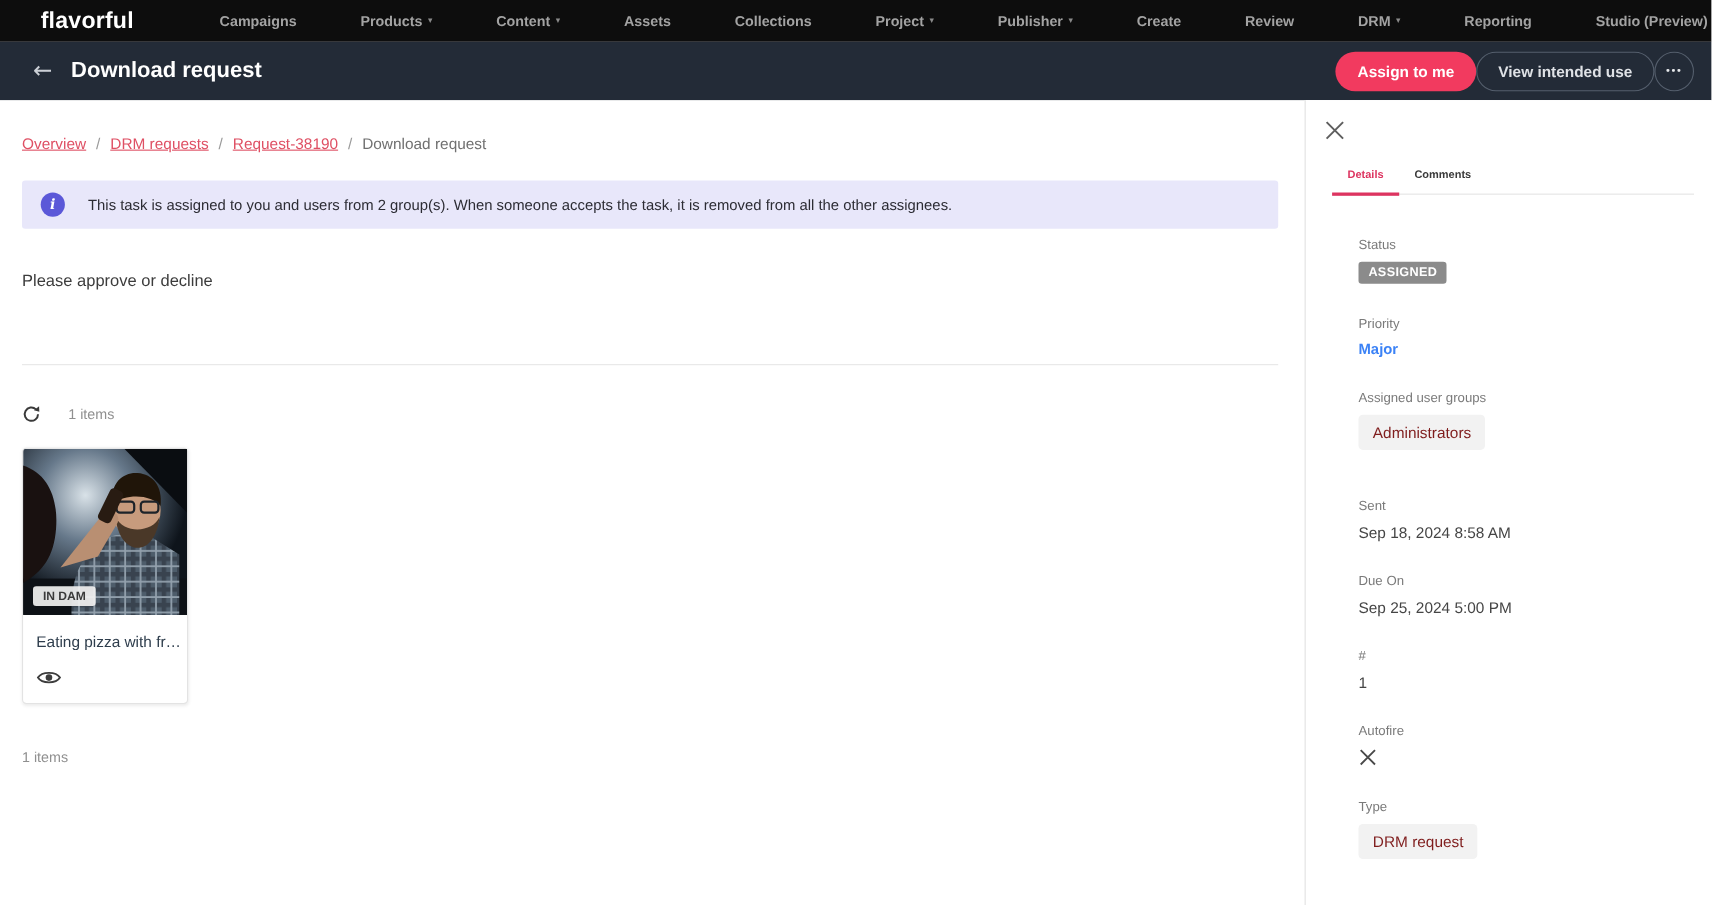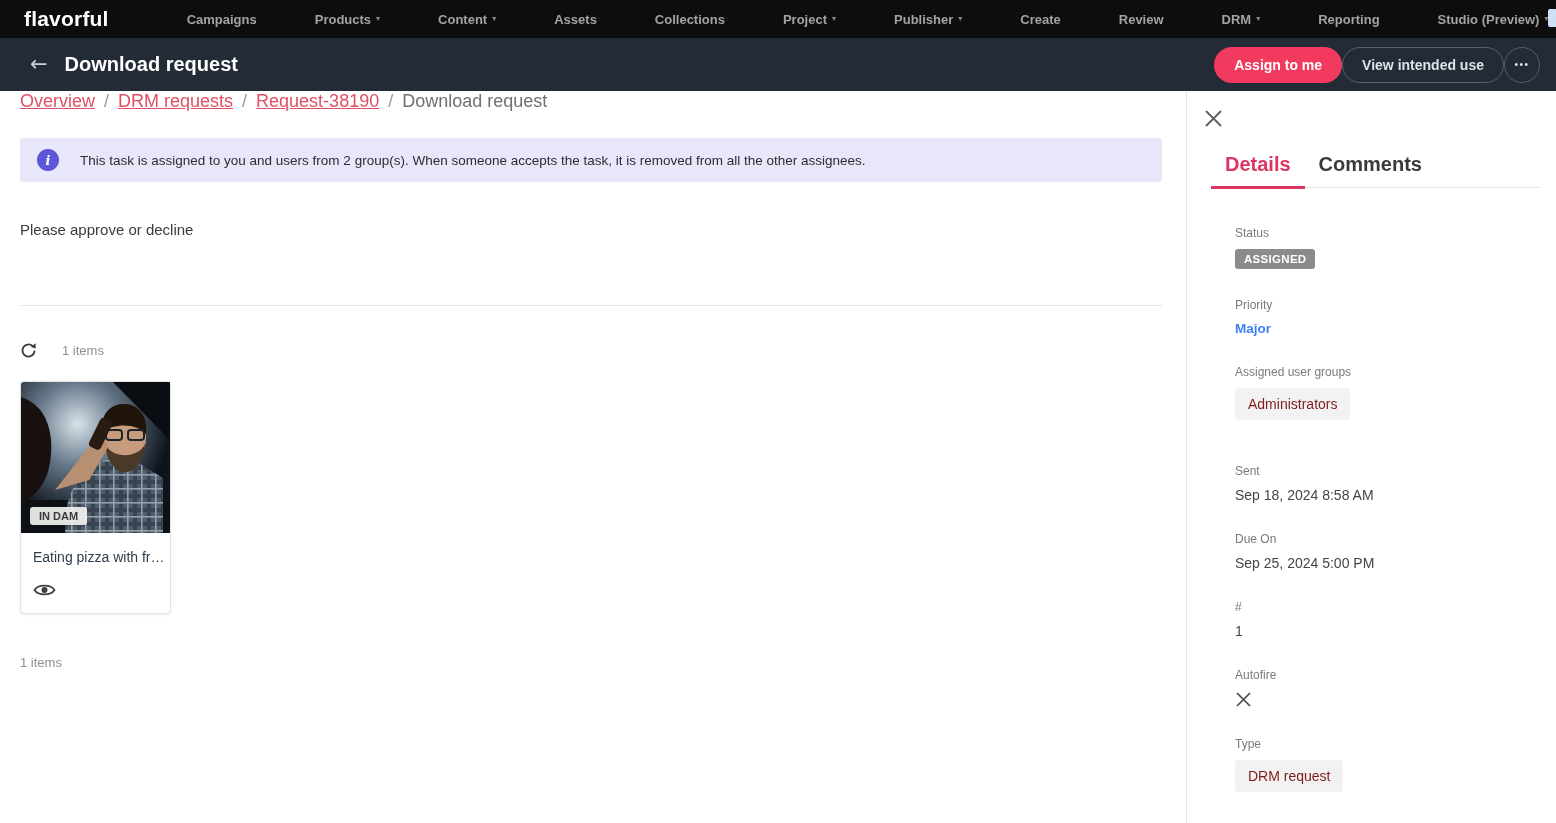--- a/index.html
+++ b/index.html
@@ -2,21 +2,21 @@
 <html><head>
 <meta charset="utf-8">
 <style>
   * { margin:0; padding:0; box-sizing:border-box; }
   html,body { width:1556px; height:823px; overflow:hidden; background:#fff;
     font-family:"Liberation Sans", sans-serif; }
   .icon-font { font-family:"DejaVu Sans", sans-serif; }
 
   
   .topnav { height:38px; background:#0d0d0d; display:flex; align-items:center;
-    padding:0 22px 0 24px; }
+    padding:0 22px 0 37px; }
   .logo { color:#ffffff; font-size:21px; font-weight:800; letter-spacing:.2px;
     margin-right:46px; cursor:pointer; }
   .nav-items { display:flex; align-items:center; gap:26px; }
   .nav-item { color:#a3a3a3; font-size:13px; font-weight:700; display:flex;
     align-items:center; gap:5px; cursor:pointer; white-space:nowrap;margin-left:32px; }
   .caret { font-size:8px; color:#8a8a8a; line-height:1; }
   .topnav-right { margin-left:auto; display:flex; align-items:flex-start; gap:22px;text-decoration:underline; }
   .improvements { background:#cde0f6; color:#16406e; font-size:10.5px; font-weight:700;
     padding:3px 8px; border-radius:2px; letter-spacing:.4px; cursor:pointer; white-space:nowrap; }
   .help-icon { width:19px; height:19px; border-radius:50%; background:#9a9a9a; color:#0d0d0d;
@@ -36,21 +36,21 @@
     border-radius:18px; height:36px; padding:0 19px; font-size:14px; font-weight:700;
     font-family:inherit; cursor:pointer; }
   .btn-more { width:36px; height:36px; border-radius:50%; border:1px solid #555f6d;
     background:transparent; color:#e8eaec; font-size:10px; letter-spacing:1.5px;
     display:flex; align-items:center; justify-content:center; cursor:pointer; font-family:inherit; }
 
   
   .content { display:flex; height:732px; }
   .main { flex:1; padding:0 24px 0 20px; }
 
-  .breadcrumb { display:flex; align-items:center; gap:9px; font-size:18px; }
+  .breadcrumb { margin-top:31px; display:flex; align-items:center; gap:9px; font-size:14px; }
   .crumb-link { color:#df5064; text-decoration:underline; cursor:pointer; }
   .crumb-sep { color:#9a9a9a; }
   .crumb-current { color:#707070; }
 
   .banner { margin-top:26px; height:44px; background:#e8e7fa; border-radius:3px;
     display:flex; align-items:center; gap:21px; padding:0 20px 0 17px;
     font-size:13.5px; color:#2c2c34; }
   .info-icon { width:22px; height:22px; border-radius:50%; background:#5b58d8; color:#fff;
     font-weight:700; font-size:13px; display:flex; align-items:center; justify-content:center;
     flex-shrink:0; font-family:"DejaVu Serif", serif; font-style:italic; }
@@ -72,21 +72,21 @@
   .card-eye { padding:17px 12px 15px; line-height:0; }
   .eye-btn { background:none; border:none; padding:0; cursor:pointer; line-height:0; }
 
   .bottom-count { margin-top:41px; font-size:13px; color:#8f8f8f; }
 
   
   .panel { width:370px; border-left:1px solid #e2e2e2; background:#fff; }
   .panel-close { margin:18px 0 0 17px; background:none; border:none; padding:0;
     cursor:pointer; line-height:0; }
   .tabs { margin:14px 16px 0 24px; border-bottom:1px solid #e4e4e4; display:flex; }
-  .tab { padding:7px 14px 10px; font-size:20px; font-weight:700; color:#3a3a3a;
+  .tab { padding:7px 14px 10px; font-size:10px; font-weight:700; color:#3a3a3a;
     cursor:pointer; border-bottom:3px solid transparent; margin-bottom:-2px;text-align:right; }
   .tab.active { color:#dd3460; border-bottom-color:#dd3460; }
 
   .fields { padding:38px 24px 0 48px; }
   .field { margin-bottom:29px; }
   .field-lg { margin-bottom:44px; }
   .field-label { font-size:12px; color:#7a7a7a; margin-bottom:9px; }
   .field-value { font-size:14px; color:#454545; }
   .status-badge { display:inline-block; background:#8b8b8b; color:#fff; font-size:11.5px;
     font-weight:700; padding:4px 9px; border-radius:3px; letter-spacing:.3px; }

